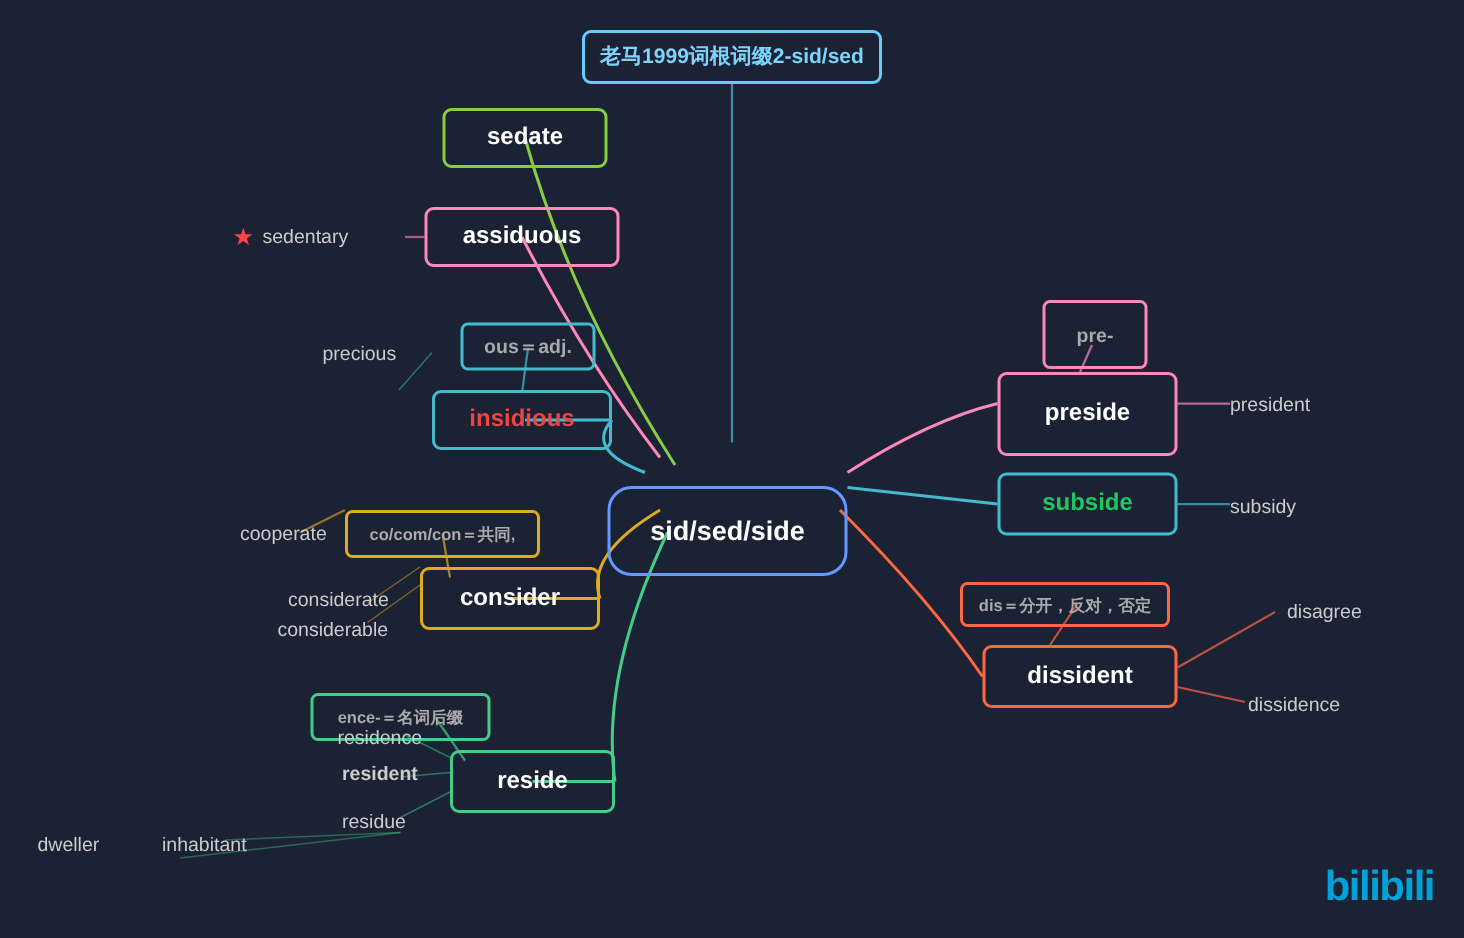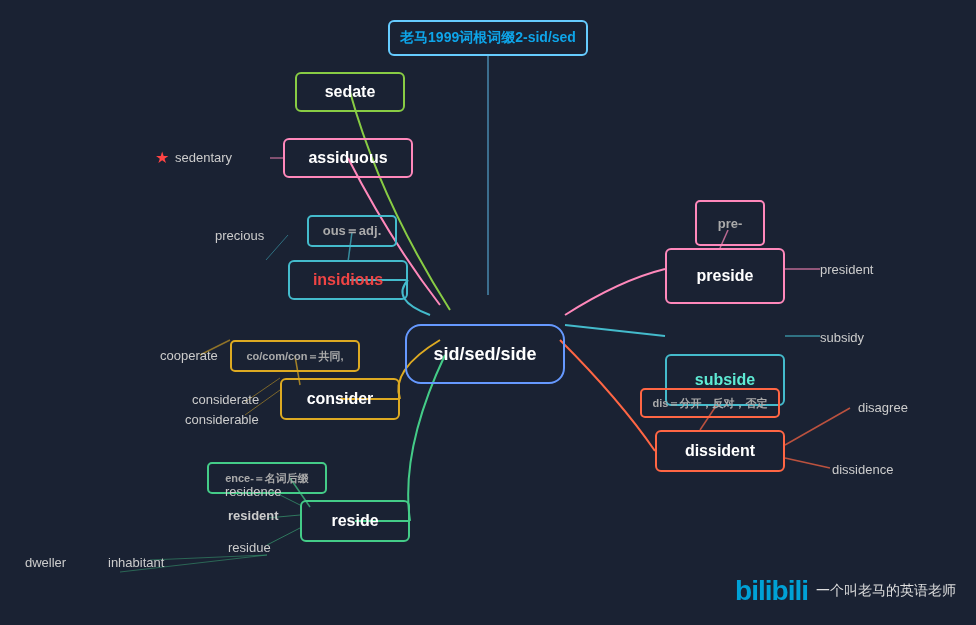--- a/index.html
+++ b/index.html
@@ -45,21 +45,21 @@
       height: 60px;
       left: 405px;
       top: 295px;
       border-radius: 16px;
       margin-top: 29px;
     }
     
     .title-node {
       border: 2px solid #66ccff;
       background: transparent;
-      color: #0ea5e9;
+      color: #7dd3fc;
       font-size: 14px;
       width: 200px;
       height: 36px;
       left: 388px;
       top: 20px;
       border-radius: 6px;
     }
     
     .sedate-node {
       border: 2px solid #88cc44;
@@ -178,28 +178,27 @@
       width: 70px;
       height: 46px;
       left: 695px;
       top: 200px;
       border-radius: 5px;
     }
     
     .subside-node {
       border: 2px solid #44bbcc;
       background: transparent;
-      color: #5eead4;
+      color: #22c55e;
       font-size: 16px;
       width: 120px;
-      height: 52px;
+      height: 42px;
       left: 665px;
       top: 315px;
       border-radius: 6px;
-      margin-top: 39px;
     }
     
     .dissident-node {
       border: 2px solid #ff6644;
       background: transparent;
       color: #fff;
       font-size: 16px;
       width: 130px;
       height: 42px;
       left: 655px;
@@ -402,14 +401,13 @@
 <div class="node-label" style="left:858px;top:400px;">
   <span>disagree</span>
 </div>
 
 <div class="node-label" style="left:832px;top:462px;">
   <span>dissidence</span>
 </div>
 
 <div style="position:absolute; bottom:18px; right:20px; display:flex; align-items:center; gap:8px;">
   <span style="font-size:28px; font-weight:bold; color:#00a1d6; font-family:'Arial Black', sans-serif; letter-spacing:-1px;">bilibili</span>
-  <span style="font-size:14px; color:#ddd;">一个叫老马的英语老师</span>
 </div>
 
 </body></html>

